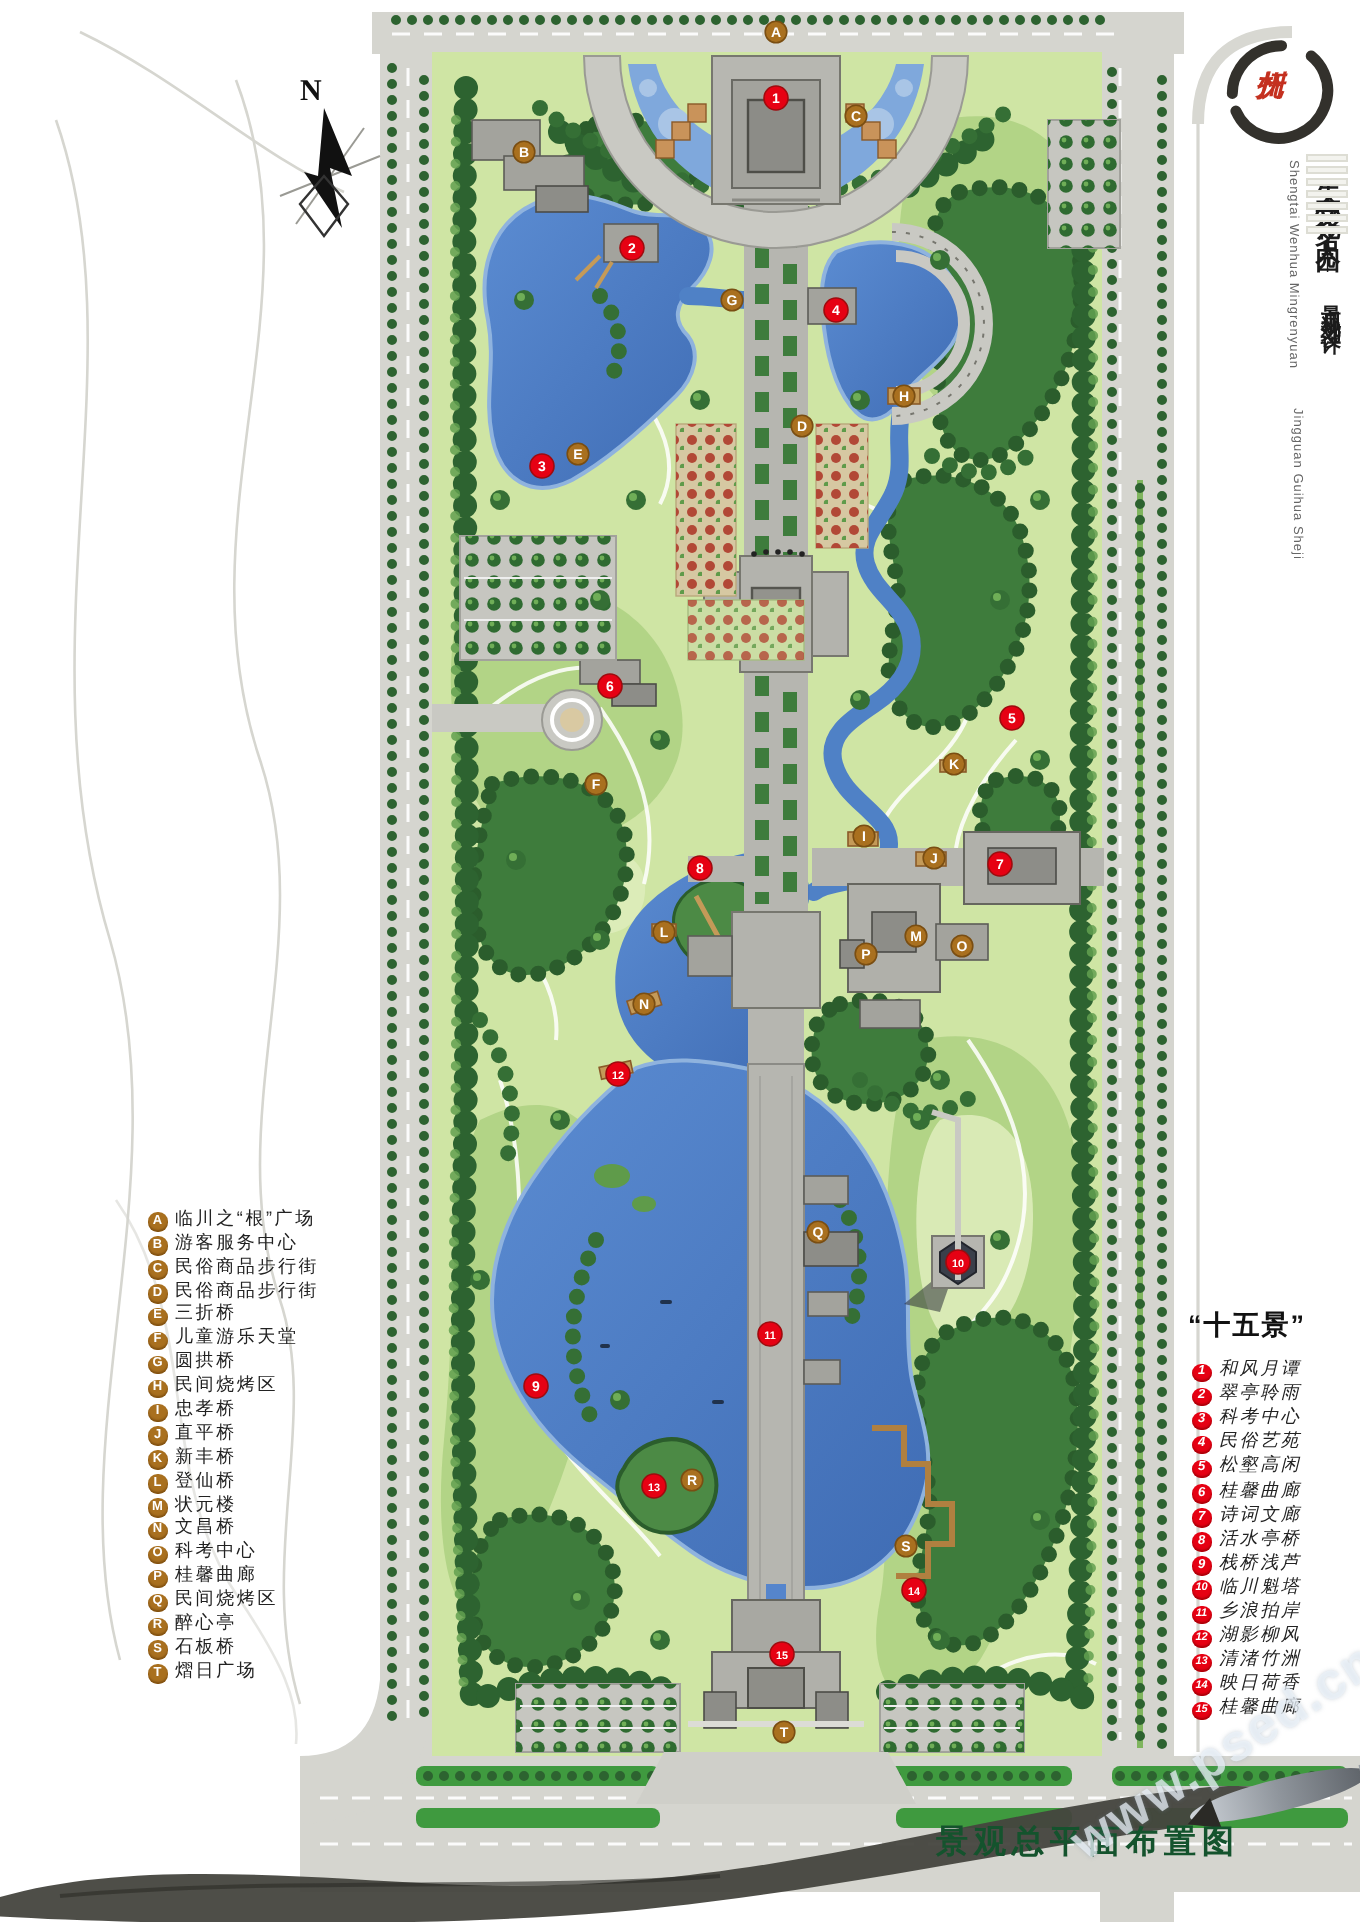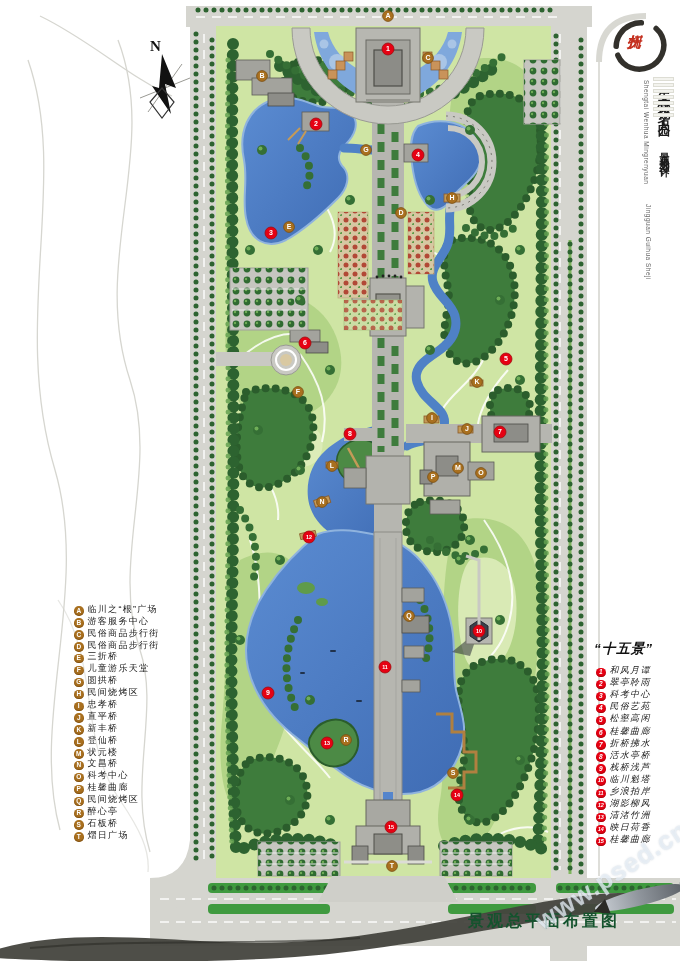--- a/index.html
+++ b/index.html
@@ -21,21 +21,21 @@
   .contour{stroke:#d6d6d0;stroke-width:1.3;fill:none}
   
   .legend{position:absolute;color:#222;}
   .legend .row{display:flex;align-items:flex-end;gap:4px;height:11.9px;}
   .badge{display:inline-flex;align-items:center;justify-content:center;flex:0 0 auto;
          width:9.5px;height:9.5px;border-radius:50%;color:#fff;font-weight:bold;
          font-size:6.5px;line-height:1;}
   .badge.letter{background:#a9701f;box-shadow:inset 0 -1px 1px rgba(90,50,0,.5);}
   .badge.num{background:#e60113;box-shadow:inset 0 -1px 1px rgba(120,0,0,.55);}
   .legend .lab{font-size:9px;letter-spacing:1.3px;white-space:nowrap;}
-  #legend-scenes .hdr{font-size:13.5px;font-weight:bold;letter-spacing:1px;margin:0 0 7px -2px;color:#111;font-style:italic;}
+  #legend-scenes .hdr{font-size:13.5px;font-weight:bold;letter-spacing:1px;margin:14px 0 7px -2px;color:#111;}
   #legend-scenes .row{height:12.1px;font-style:italic;}
   .vtitle{position:absolute;left:653px;top:76px;writing-mode:vertical-rl;color:#1b1b1b;}
   .vt-main span{display:inline-block;background:#f3f3ee;border:1px solid #ddddd4;
      font-size:12.5px;font-weight:bold;font-family:"Liberation Serif",serif;
      padding:1px 1px;margin:1px 0;}
   .vt-sep{font-size:11px;margin:3px 0;}
   .vt-sub{font-size:10px;font-weight:bold;letter-spacing:3px;font-family:"Liberation Serif",serif;}
   .vpinyin{position:absolute;writing-mode:vertical-rl;font-size:6.5px;color:#666;letter-spacing:.5px;}
   .seal{position:absolute;left:610px;top:18px;width:60px;height:58px;}
   .seal .zi{position:absolute;left:16px;top:6px;writing-mode:vertical-rl;color:#c4301f;
@@ -622,21 +622,21 @@
         <div class="row">
           <span class="badge num">5</span>
           <span class="lab">松壑高闲</span>
         </div>
         <div class="row">
           <span class="badge num">6</span>
           <span class="lab">桂馨曲廊</span>
         </div>
         <div class="row">
           <span class="badge num">7</span>
-          <span class="lab">折桥拂水</span>
+          <span class="lab">诗词文廊</span>
         </div>
         <div class="row">
           <span class="badge num">8</span>
           <span class="lab">活水亭桥</span>
         </div>
         <div class="row">
           <span class="badge num">9</span>
           <span class="lab">栈桥浅芦</span>
         </div>
         <div class="row">

